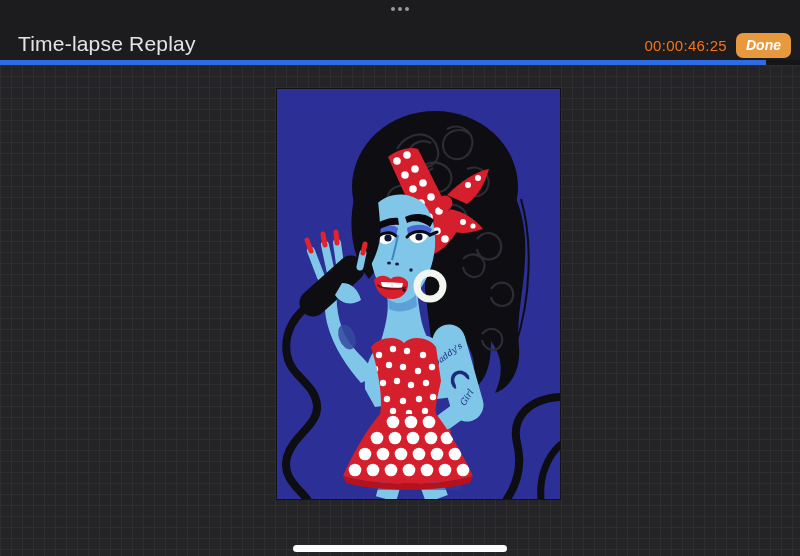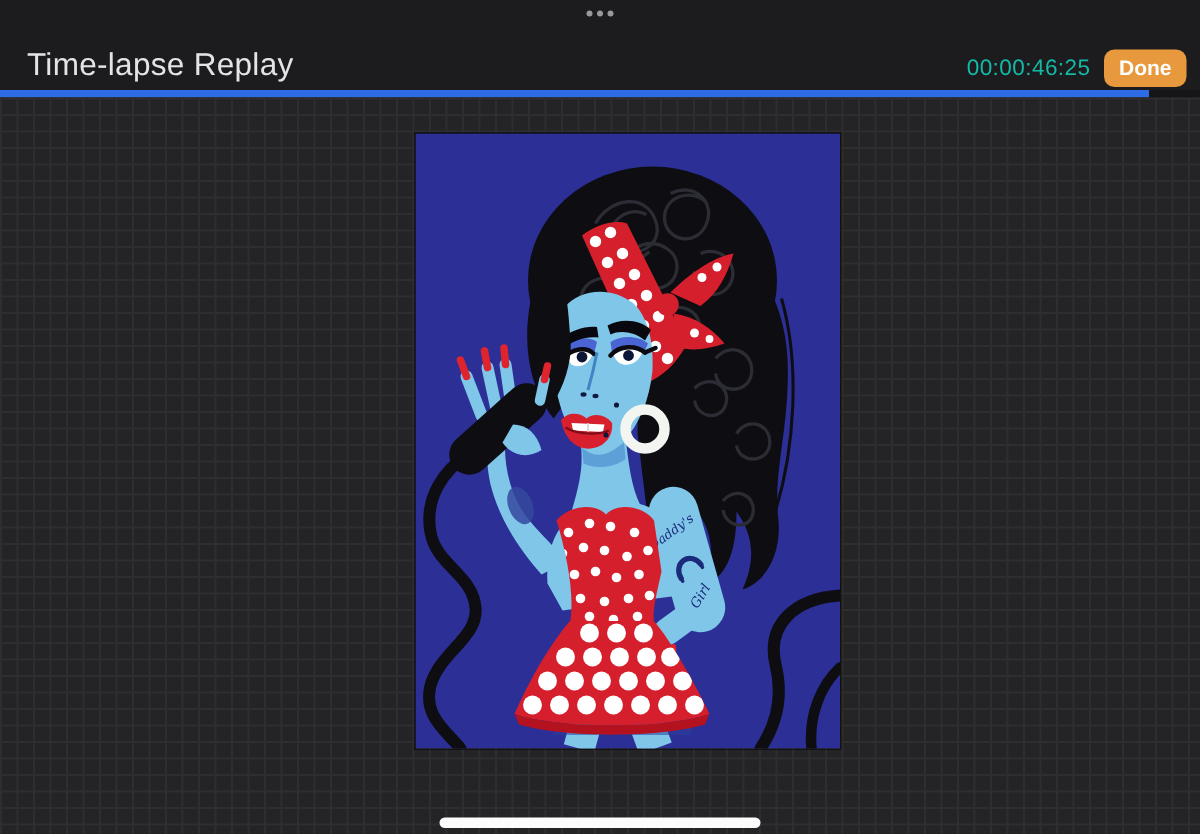--- a/index.html
+++ b/index.html
@@ -5,23 +5,23 @@
   html,body{margin:0;padding:0;background:#000;}
   .screen{position:relative;width:800px;height:556px;overflow:hidden;
     background:#1c1c1e;font-family:"Liberation Sans",sans-serif;
     -webkit-font-smoothing:antialiased;}
   
   .header{position:absolute;top:0;left:0;width:800px;height:60px;background:#1c1c1e;}
   .mt-dots{position:absolute;top:7px;left:50%;transform:translateX(-50%);display:flex;gap:3px;}
   .mt-dots i{width:4px;height:4px;border-radius:50%;background:#98989d;display:block;}
   .title{position:absolute;left:18px;top:32px;font-size:21px;font-weight:400;color:#e4e4e6;letter-spacing:.2px;}
   .hdr-right{position:absolute;right:9px;top:33px;display:flex;align-items:center;gap:9px;}
-  .timestamp{font-size:15px;color:#14b8a6;letter-spacing:.3px;margin-left:44px;}
+  .timestamp{font-size:15px;color:#f97316;letter-spacing:.3px;margin-left:44px;}
   .done-btn{background:#e9993d;color:#ffffff;border:none;border-radius:7px;
-    padding:4px 10px 5px;font-size:14px;font-weight:600;font-family:inherit;cursor:pointer;}
+    padding:4px 10px 5px;font-size:14px;font-weight:600;font-family:inherit;cursor:pointer;font-style:italic;}
   
   .progress{position:absolute;top:60px;left:0;width:800px;height:5px;background:#151517;}
   .progress-fill{height:100%;background:#2e6ce6;}
   
   .canvas-area{position:absolute;top:65px;left:0;width:800px;height:491px;
     background-color:#242427;
     background-image:linear-gradient(to right,#2e2e31 1px,transparent 1px),
                      linear-gradient(to bottom,#2e2e31 1px,transparent 1px);
     background-size:11px 11px;}
   

